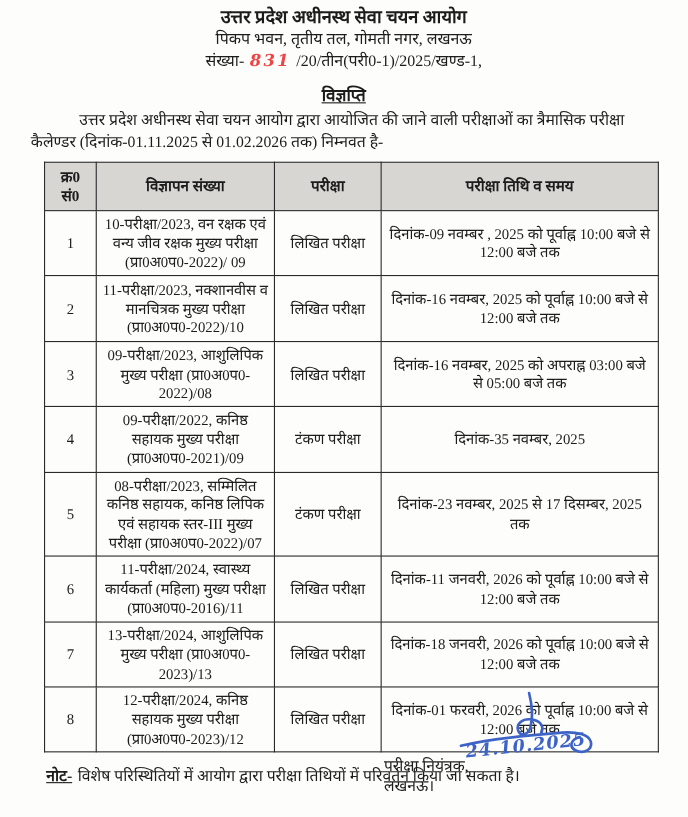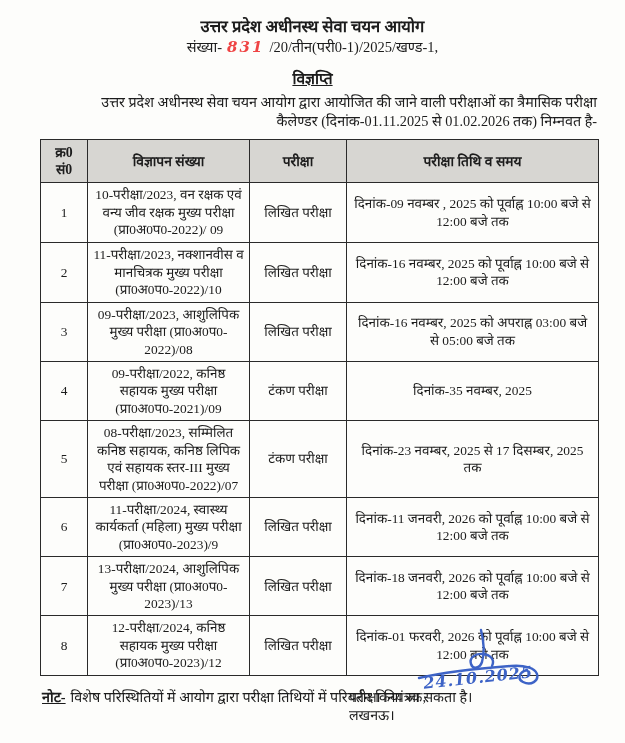--- a/index.html
+++ b/index.html
@@ -3,21 +3,21 @@
 <meta charset="utf-8">
 <style>
   html,body{margin:0;padding:0;}
   body{
     width:625px;height:743px;
     background:#fdfdfb;
     color:#1c1c1c;
     font-family:"Liberation Serif","DejaVu Sans",serif;
     overflow:hidden;
   }
-  .page{position:relative;width:625px;height:743px;box-sizing:border-box;padding:16px 28px 0 28px;}
+  .page{position:relative;width:625px;height:743px;box-sizing:border-box;padding:5px 28px 0 28px;}
 
   
   .hdr{text-align:center;line-height:1.32;}
   .org-name{font-size:16.5px;font-weight:bold;}
   .hdr-line{font-size:14.5px;}
   .hw{
     color:#ef4444;
     font-family:"DejaVu Serif",serif;
     font-style:italic;
     font-weight:600;
@@ -26,21 +26,21 @@
     margin:0 5px;
   }
   .notice-title{
     text-align:center;font-size:15.5px;font-weight:bold;
     text-decoration:underline;margin-top:9px;margin-bottom:4px;
   }
 
   
   .intro{
     font-size:14.3px;line-height:1.38;margin:4px 0 7px 0;
-    text-indent:44px;text-align:right;
+    text-indent:44px;text-align:left;
   }
 
   
   table.cal{
     border-collapse:collapse;
     margin-left:12px;
     width:558px;
     table-layout:fixed;
   }
   table.cal th,table.cal td{
@@ -93,20 +93,21 @@
     white-space:nowrap;
   }
 </style>
 </head>
 <body>
 
 <div class="page">
 
   <div class="hdr">
     <div class="org-name">उत्तर प्रदेश अधीनस्थ सेवा चयन आयोग</div>
+    <div class="hdr-line">पिकप भवन, तृतीय तल, गोमती नगर, लखनऊ</div>
     <div class="hdr-line">
       <span>संख्या-</span><span class="hw">831</span><span>/20/तीन(परी0-1)/2025/खण्ड-1,</span>
     </div>
   </div>
 
   <div class="notice-title">विज्ञप्ति</div>
 
   <div class="intro">उत्तर प्रदेश अधीनस्थ सेवा चयन आयोग द्वारा आयोजित की जाने वाली परीक्षाओं का त्रैमासिक परीक्षा कैलेण्डर  (दिनांक-01.11.2025 से 01.02.2026 तक) निम्नवत है-</div>
 
   <table class="cal">
@@ -153,21 +154,21 @@
         <td>दिनांक-35 नवम्बर, 2025</td>
       </tr>
       <tr class="r5">
         <td>5</td>
         <td>08-परीक्षा/2023, सम्मिलित कनिष्ठ सहायक, कनिष्ठ लिपिक एवं सहायक स्तर-III मुख्य परीक्षा (प्रा0अ0प0-2022)/07</td>
         <td>टंकण परीक्षा</td>
         <td>दिनांक-23 नवम्बर, 2025 से 17 दिसम्बर, 2025 तक</td>
       </tr>
       <tr class="r6">
         <td>6</td>
-        <td>11-परीक्षा/2024, स्वास्थ्य कार्यकर्ता (महिला) मुख्य परीक्षा (प्रा0अ0प0-2023)/9</td>
+        <td>11-परीक्षा/2024, स्वास्थ्य कार्यकर्ता (महिला) मुख्य परीक्षा (प्रा0अ0प0-2016)/11</td>
         <td>लिखित परीक्षा</td>
         <td>दिनांक-11 जनवरी, 2026 को पूर्वाह्न 10:00 बजे से 12:00 बजे तक</td>
       </tr>
       <tr class="r7">
         <td>7</td>
         <td>13-परीक्षा/2024, आशुलिपिक मुख्य परीक्षा (प्रा0अ0प0-2023)/13</td>
         <td>लिखित परीक्षा</td>
         <td>दिनांक-18 जनवरी, 2026 को पूर्वाह्न 10:00 बजे से 12:00 बजे तक</td>
       </tr>
       <tr class="r8">

